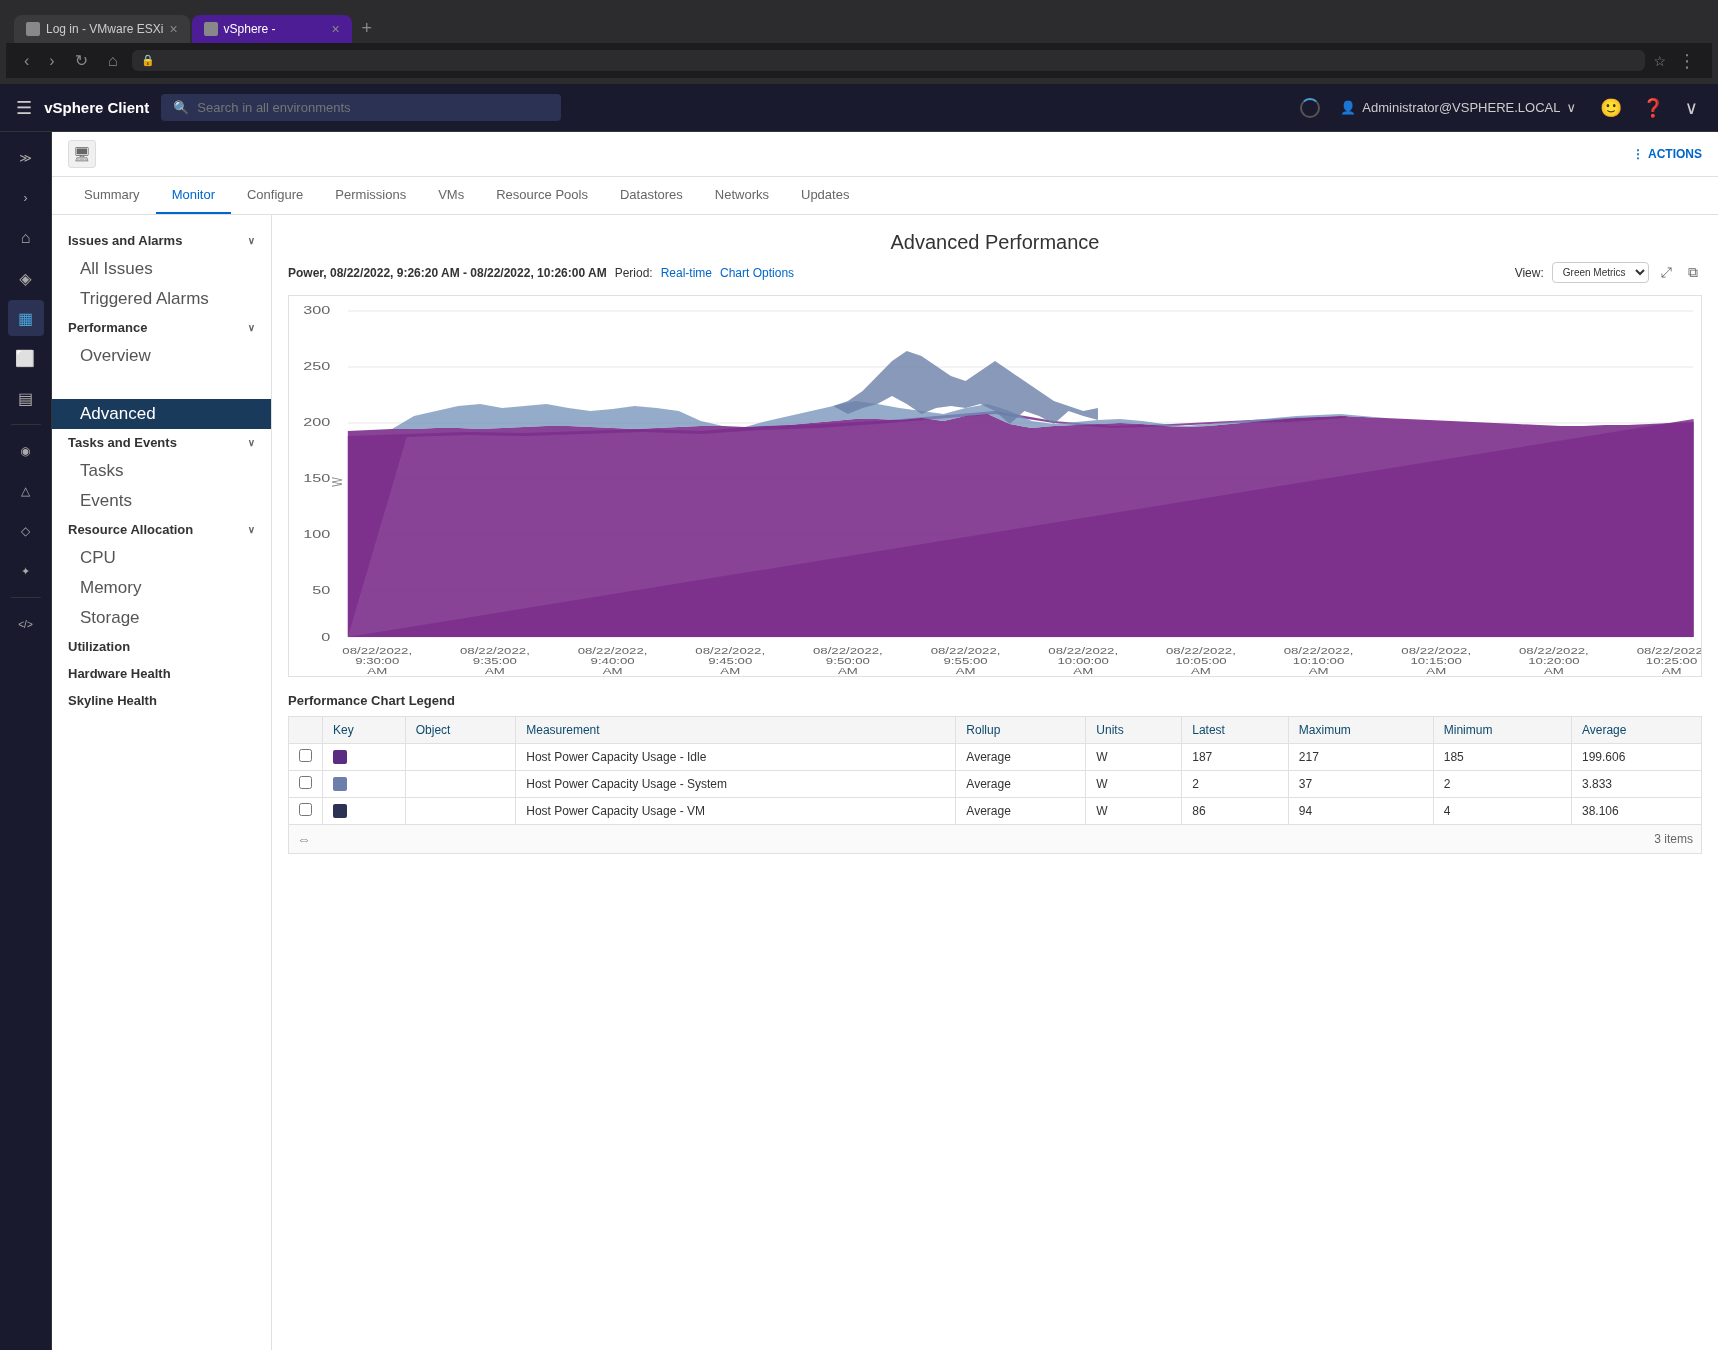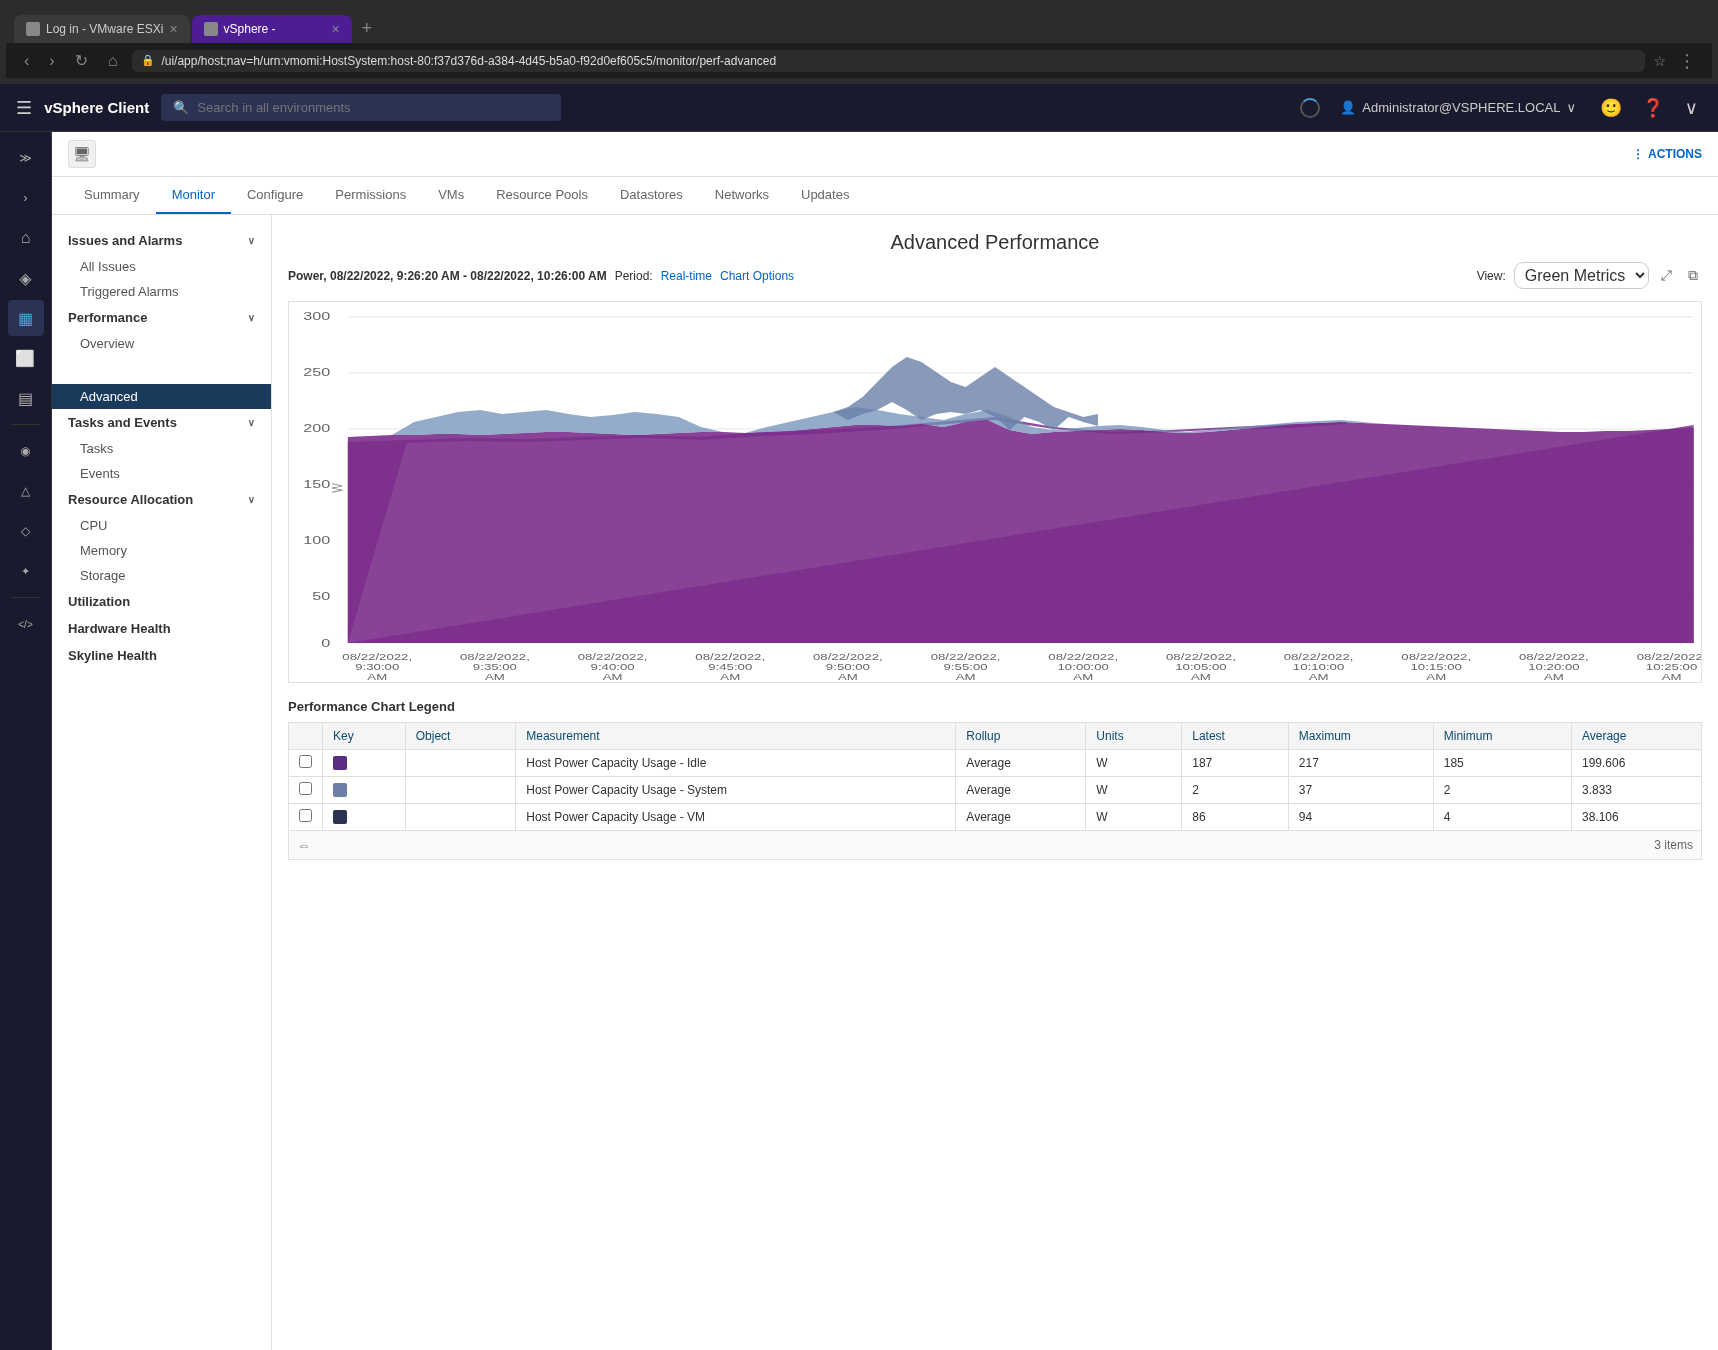--- a/index.html
+++ b/index.html
@@ -59,33 +59,33 @@
     .main-tab { padding: 10px 16px; font-size: 13px; color: #666; cursor: pointer; border-bottom: 2px solid transparent; white-space: nowrap; }
     .main-tab.active { color: #0066cc; border-bottom-color: #0066cc; font-weight: 500; }
 
     
     .monitor-layout { display: flex; flex: 1; overflow: hidden; }
 
     
     .left-nav { width: 220px; background: #fff; border-right: 1px solid #e0e0e0; overflow-y: auto; padding: 12px 0; flex-shrink: 0; }
     .nav-section-header { display: flex; align-items: center; justify-content: space-between; padding: 6px 16px; font-size: 13px; font-weight: 600; color: #333; cursor: pointer; }
     .nav-chevron { font-size: 10px; color: #666; }
-    .nav-item { padding: 5px 16px 5px 28px; font-size: 13px; color: #555; cursor: pointer; }
+    .nav-item { padding: 5px 16px 5px 28px; font-size: 17px; color: #555; cursor: pointer; }
     .nav-item.active { background: #1a3a5c; color: #fff; font-weight: 500; margin-top: 28px; }
 
     
     .main-content { flex: 1; overflow-y: auto; padding: 16px; background: #fff; }
 
     .page-title { font-size: 20px; font-weight: 400; color: #333; margin-bottom: 8px; text-align: center; }
     .chart-subtitle { font-size: 12px; color: #333; margin-bottom: 12px; display: flex; align-items: center; gap: 8px; flex-wrap: wrap; }
     .chart-subtitle strong { font-weight: 600; }
     .period-link { color: #0066cc; cursor: pointer; }
     .chart-options-link { color: #0066cc; cursor: pointer; }
     .view-select { display: flex; align-items: center; gap: 4px; }
-    .view-select select { border: 1px solid #ccc; padding: 3px 6px; font-size: 16px; border-radius: 9px; color: #333; background: #fff; cursor: pointer; }
+    .view-select select { border: 1px solid #ccc; padding: 3px 6px; font-size: 10px; border-radius: 4px; color: #333; background: #fff; cursor: pointer; }
     .view-icon-btn { color: #666; font-size: 14px; cursor: pointer; padding: 2px 4px; }
 
     
     .chart-container { border: 1px solid #e0e0e0; margin-bottom: 16px; position: relative; }
     .chart-area { position: relative; height: 380px; background: #fff; }
     .chart-svg { width: 100%; height: 100%; }
 
     
     .legend-title { font-size: 13px; font-weight: 600; color: #333; margin-bottom: 8px; }
     .legend-table { width: 100%; border-collapse: collapse; font-size: 12px; }
@@ -118,21 +118,20 @@
     </div>
     <span class="new-tab-btn">+</span>
   </div>
   <div class="browser-toolbar">
     <button class="nav-btn">‹</button>
     <button class="nav-btn">›</button>
     <button class="nav-btn">↻</button>
     <button class="nav-btn">⌂</button>
     <div class="address-bar">
       <span class="lock-icon">🔒</span>
-      <input type="text" value="/ui/app/host;nav=h/urn:vmomi:HostSystem:host-80:f37d376d-a384-4d45-b5a0-f92d0ef605c5/monitor/perf-advanced" style="">
     </div>
     <span class="star-btn">☆</span>
     <span class="menu-btn">⋮</span>
   </div>
 </div>
 
 <div class="app-header">
   <span class="hamburger">☰</span>
   <span class="app-logo">vSphere Client</span>
   <div class="header-search">

